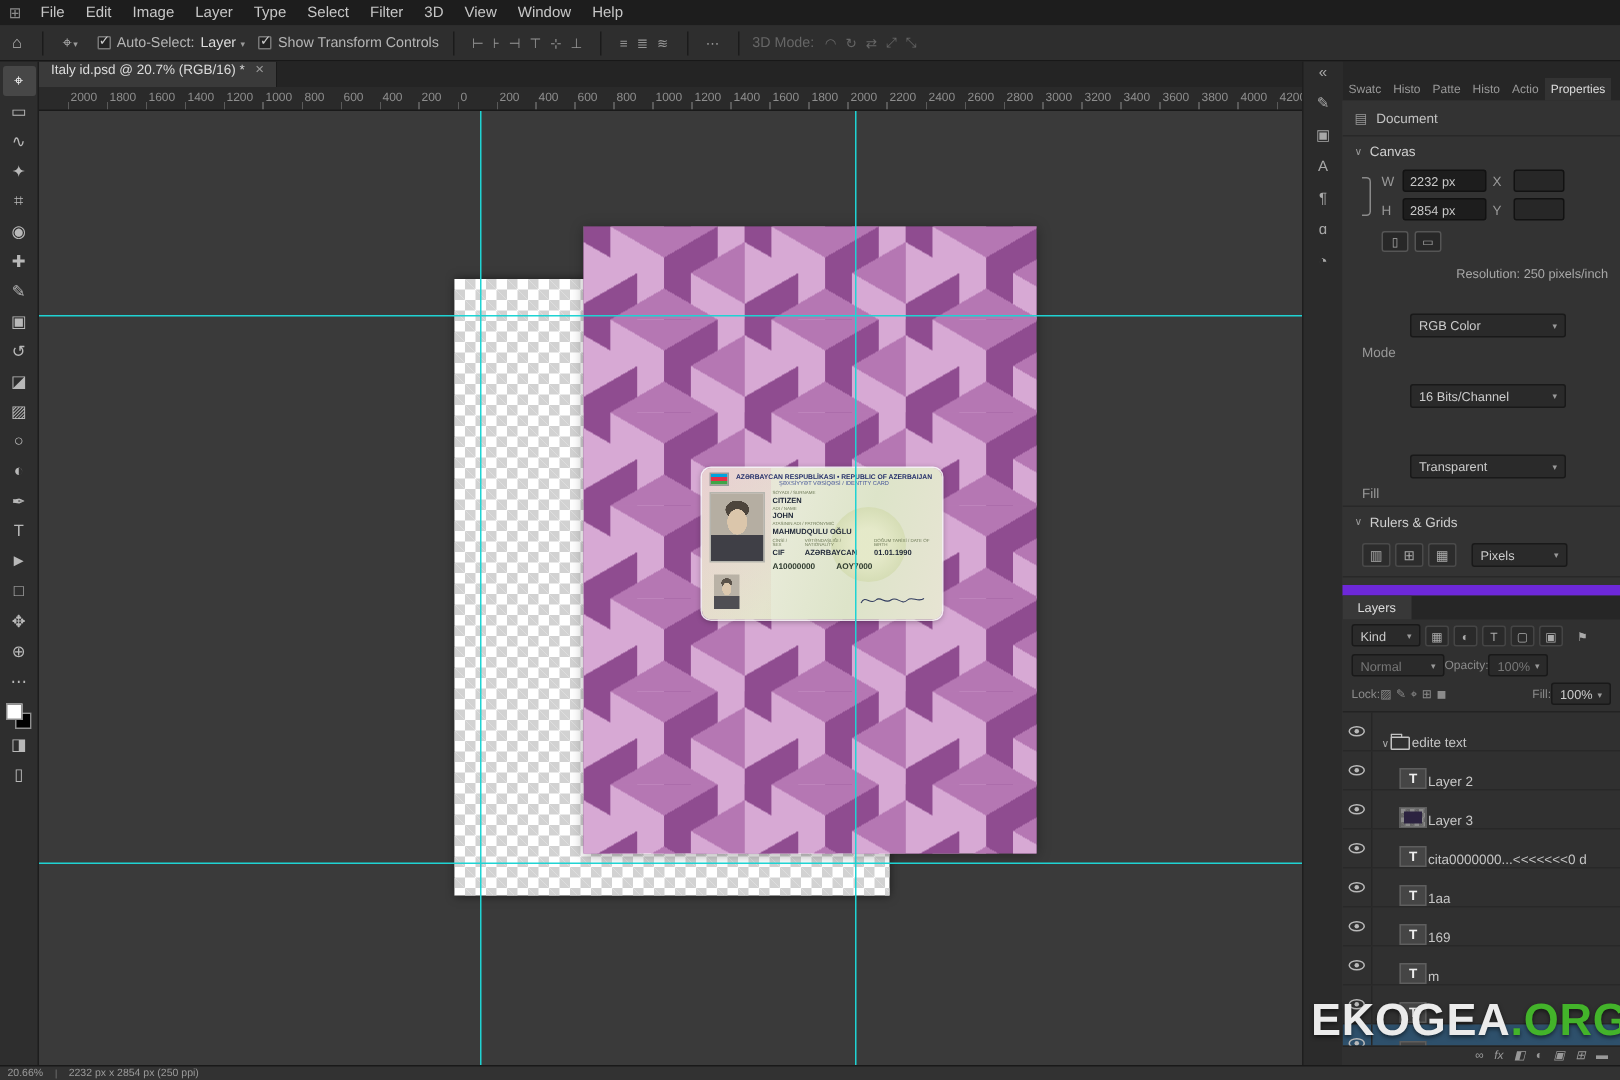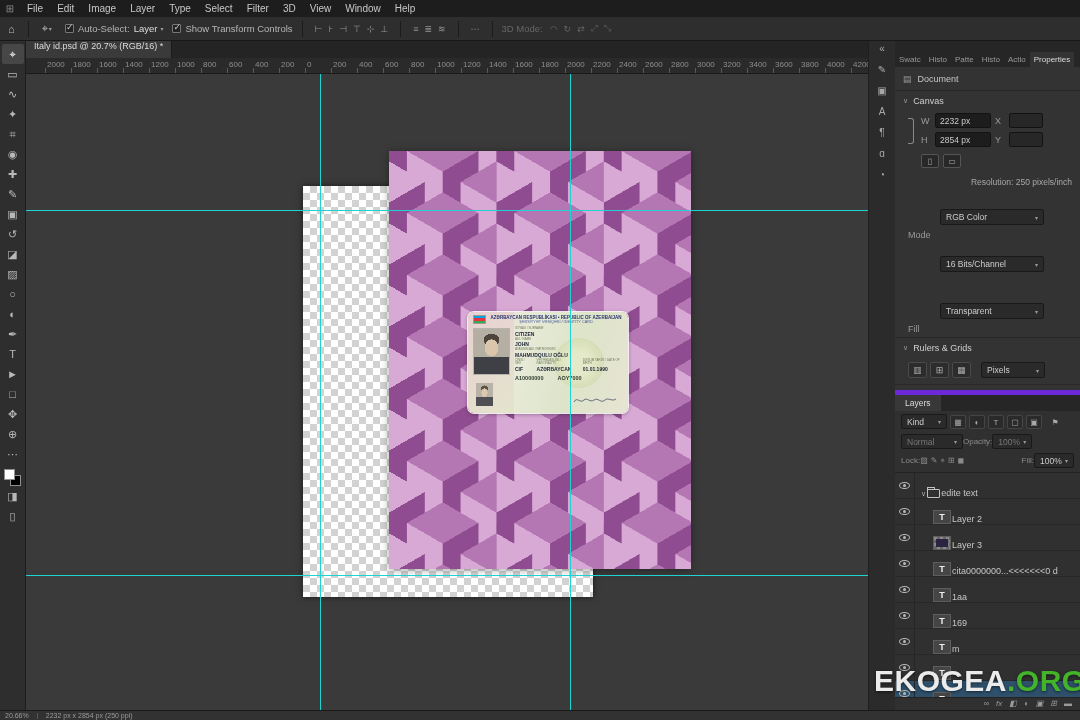--- a/index.html
+++ b/index.html
@@ -37,21 +37,21 @@
   .tool { width:22px; height:20px; display:flex; align-items:center; justify-content:center;
     color:#b8b8b8; font-size:11px; border-radius:2px; }
   .tool.selected { background:#474747; color:#fff; }
   .swatches { position:relative; width:17px; height:17px; margin-top:5px; flex:none; }
   .swatch-fg { position:absolute; top:0; left:0; width:11px; height:11px; background:#fff; border:1px solid #909090; z-index:2; }
   .swatch-bg { position:absolute; bottom:0; right:0; width:11px; height:11px; background:#000; border:1px solid #909090; }
   
   .docarea { position:absolute; left:26px; top:41px; right:212px; bottom:10px; display:flex; flex-direction:column; }
   .tabbar { height:17px; background:#242424; display:flex; flex:none; }
   .doc-tab { height:17px; background:#3a3a3a; color:#dcdcdc; font-size:9px; display:flex;
-    align-items:flex-start; padding:0 8px; gap:7px; border-right:1px solid #1a1a1a;flex-direction:column; }
+    align-items:flex-start; padding:0 8px; gap:7px; border-right:1px solid #1a1a1a; }
   .tab-close { color:#9a9a9a; font-size:10px; }
   .ruler { height:16px; background:#2a2a2a; border-bottom:1px solid #1a1a1a; position:relative;
     overflow:hidden; flex:none; }
   .ruler::after { content:""; position:absolute; left:19px; right:0; bottom:0; height:5px;
     background-image:repeating-linear-gradient(90deg,#5a5a5a 0 1px,transparent 1px 26px); }
   .ruler-label { position:absolute; top:2px; font-size:8px; color:#8e8e8e; }
   .canvas { flex:1; position:relative; background:#3a3a3a; overflow:hidden; }
   .artboard { position:absolute; left:277px; top:112px; width:290px; height:411px;
     background-color:#fff;
     background-image:
@@ -138,21 +138,21 @@
   .sel-row { display:flex; align-items:center; gap:6px; padding:3px 8px 3px 13px; }
   .sel-label { width:26px; color:#999; flex:none;margin-top:36px; }
   .pselect { width:104px; height:16px; background:#2a2a2a; border:1px solid #191919; border-radius:2px;
     display:flex; align-items:center; justify-content:space-between; padding:0 5px; color:#ccc; font-size:8.5px; }
   .pselect.small { width:64px; }
   .icons-row { display:flex; align-items:center; gap:3px; padding:4px 8px 6px 13px; }
   .pbtn { width:19px; height:16px; border:1px solid #4a4a4a; background:#2c2c2c; color:#aaa; font-size:9px;
     display:flex; align-items:center; justify-content:center; border-radius:2px; }
   .icons-row .pselect { margin-left:7px; }
   
-  .layers { flex:1; display:flex; flex-direction:column; background:#303030; overflow:hidden; border-top:5px solid #6d28d9; }
+  .layers { flex:1; display:flex; flex-direction:column; background:#303030; overflow:hidden; border-top:7px solid #6d28d9; }
   .layers-tabbar { height:16px; background:#262626; display:flex; flex:none; }
   .layers-tab { padding:3px 10px 0; background:#383838; color:#ddd; font-size:8.5px; }
   .filter-row { display:flex; align-items:flex-end; gap:3px; padding:3px 6px; flex:none; }
   .f-icon { width:16px; height:14px; border:1px solid #454545; background:#2a2a2a; color:#aaa; font-size:8px;
     display:flex; align-items:center; justify-content:center; border-radius:2px; }
   .f-icon:last-child { border:none; background:none; margin-left:2px; }
   .blend-row, .lock-row { display:flex; align-items:center; gap:0; padding:2px 6px; flex:none; }
   .gray { color:#777 !important; }
   .mini-label { font-size:8px; color:#8b8b8b; }
   .lock-row { border-bottom:1px solid #232323; padding-bottom:4px; }

